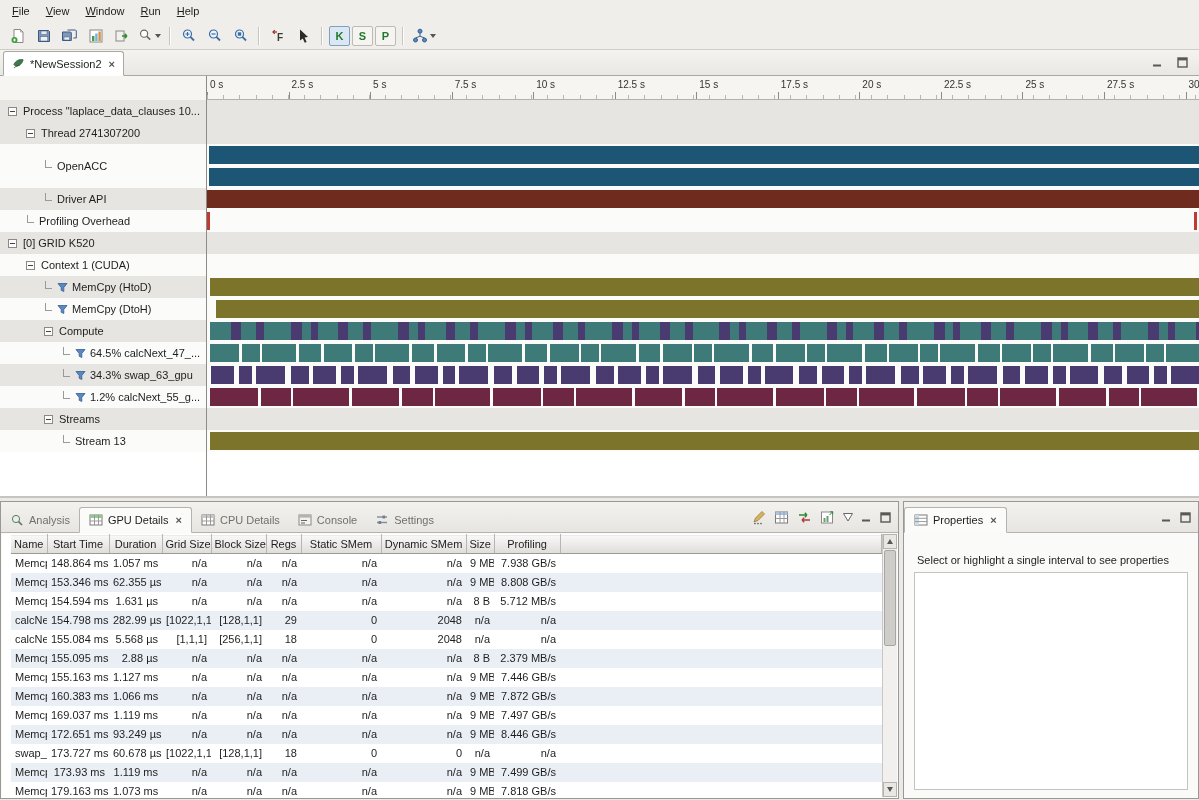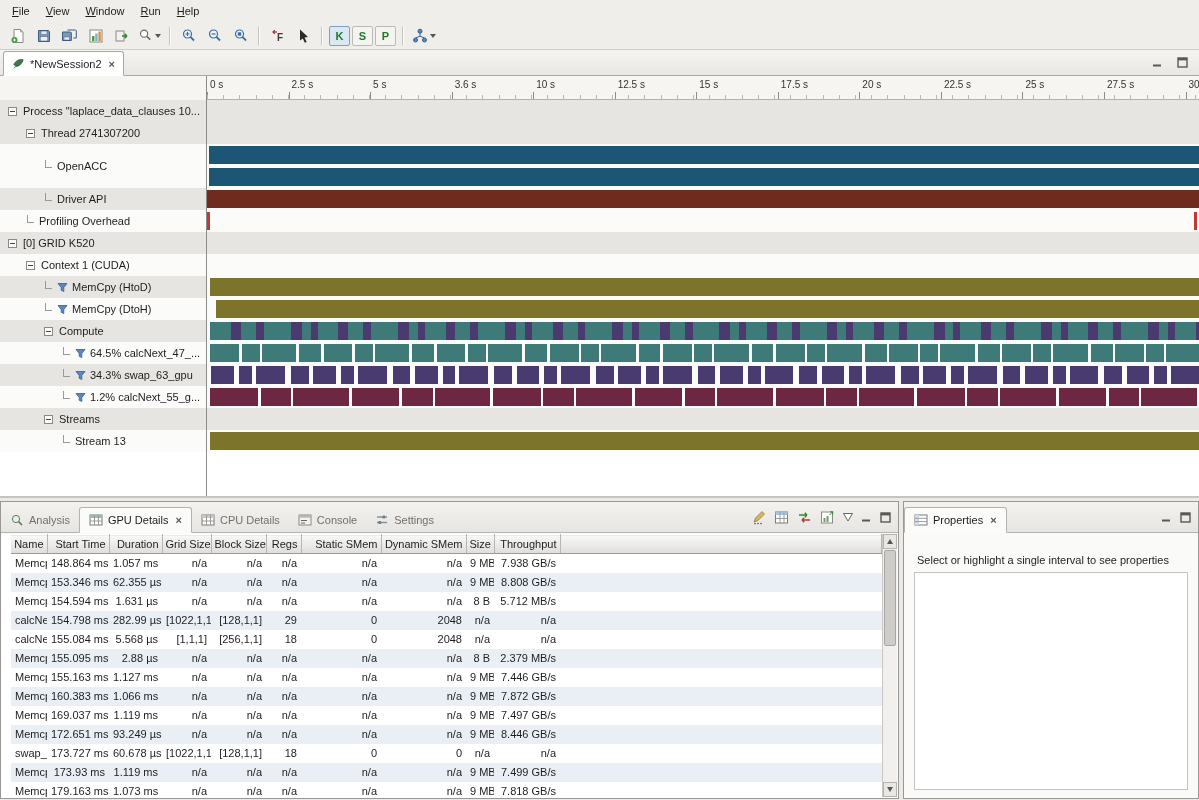--- a/index.html
+++ b/index.html
@@ -61,21 +61,21 @@
 .viewbar{position:absolute;top:0;left:0;right:0;height:31px;background:linear-gradient(#f4f2ef,#e7e5e1);border-bottom:1px solid #b5b3af;display:flex;align-items:flex-end}
 .vtabs{display:flex;align-items:flex-end;height:100%}
 .vtab{height:26px;display:flex;align-items:center;gap:5px;padding:0 9px;color:#70706c;position:relative;top:1px;white-space:nowrap}
 .vtab.active{background:#fbfbfa;border:1px solid #b5b3af;border-bottom:1px solid #fbfbfa;border-radius:3px 3px 0 0;color:#1e1e1e}
 .vb-right{margin-left:auto;display:flex;align-items:center;gap:8px;padding-right:7px;height:100%}
 .vbicon{display:flex;align-items:center;justify-content:center}
 
 
 .table-wrap{position:absolute;left:1px;top:32px;right:16px;bottom:0;background:#fff;overflow:hidden;padding-left:9px}
 table{border-collapse:collapse;table-layout:fixed;width:100%}
-th{height:19px;font-weight:normal;text-align:right;background:linear-gradient(#f8f8f8,#dfddda);border-right:1px solid #b8b6b2;border-bottom:1px solid #9c9a96;border-top:1px solid #fff;padding:0 3px;overflow:hidden;white-space:nowrap}
+th{height:19px;font-weight:normal;text-align:center;background:linear-gradient(#f8f8f8,#dfddda);border-right:1px solid #b8b6b2;border-bottom:1px solid #9c9a96;border-top:1px solid #fff;padding:0 3px;overflow:hidden;white-space:nowrap}
 td{height:19px;padding:0 4px;overflow:hidden;white-space:nowrap}
 td.num{text-align:right}
 tbody tr:nth-child(even){background:#eaeff5}
 
 
 .vscroll{position:absolute;top:32px;right:1px;bottom:1px;width:15px;background:#f1f0ee;border-left:1px solid #c9c7c3;display:flex;flex-direction:column}
 .sbtn{height:15px;flex:none;background:#e9e7e4;border:1px solid #b5b3af;display:flex;align-items:center;justify-content:center}
 .sbtn.down{margin-top:auto}
 .tri-up{width:0;height:0;border-left:3.5px solid transparent;border-right:3.5px solid transparent;border-bottom:5px solid #5a5856}
 .tri-down{width:0;height:0;border-left:3.5px solid transparent;border-right:3.5px solid transparent;border-top:5px solid #5a5856}
@@ -249,21 +249,21 @@
     <div class="ruler-row">
       <div class="ruler-corner"></div>
       <div class="ruler-track">
           <span class="major-tick" style="left: 0%;"></span>
           <span class="tick-label" style="left: calc(0% + 3px);">0 s</span>
           <span class="major-tick" style="left: 8.22%;"></span>
           <span class="tick-label" style="left: calc(8.22% + 3px);">2.5 s</span>
           <span class="major-tick" style="left: 16.44%;"></span>
           <span class="tick-label" style="left: calc(16.44% + 3px);">5 s</span>
           <span class="major-tick" style="left: 24.66%;"></span>
-          <span class="tick-label" style="left: calc(24.66% + 3px);">3.6 s</span>
+          <span class="tick-label" style="left: calc(24.66% + 3px);">7.5 s</span>
           <span class="major-tick" style="left: 32.88%;"></span>
           <span class="tick-label" style="left: calc(32.88% + 3px);">10 s</span>
           <span class="major-tick" style="left: 41.1%;"></span>
           <span class="tick-label" style="left: calc(41.1% + 3px);">12.5 s</span>
           <span class="major-tick" style="left: 49.32%;"></span>
           <span class="tick-label" style="left: calc(49.32% + 3px);">15 s</span>
           <span class="major-tick" style="left: 57.54%;"></span>
           <span class="tick-label" style="left: calc(57.54% + 3px);">17.5 s</span>
           <span class="major-tick" style="left: 65.76%;"></span>
           <span class="tick-label" style="left: calc(65.76% + 3px);">20 s</span>
@@ -741,21 +741,21 @@
             <tr>
               <th>Name</th>
               <th>Start Time</th>
               <th>Duration</th>
               <th>Grid Size</th>
               <th>Block Size</th>
               <th>Regs</th>
               <th>Static SMem</th>
               <th>Dynamic SMem</th>
               <th>Size</th>
-              <th>Throughput</th>
+              <th>Profiling</th>
               <th></th>
             </tr>
           </thead>
           <tbody>
             <tr>
               <td>Memcpy</td>
               <td class="num">148.864 ms</td>
               <td class="num">1.057 ms</td>
               <td class="num">n/a</td>
               <td class="num">n/a</td>

